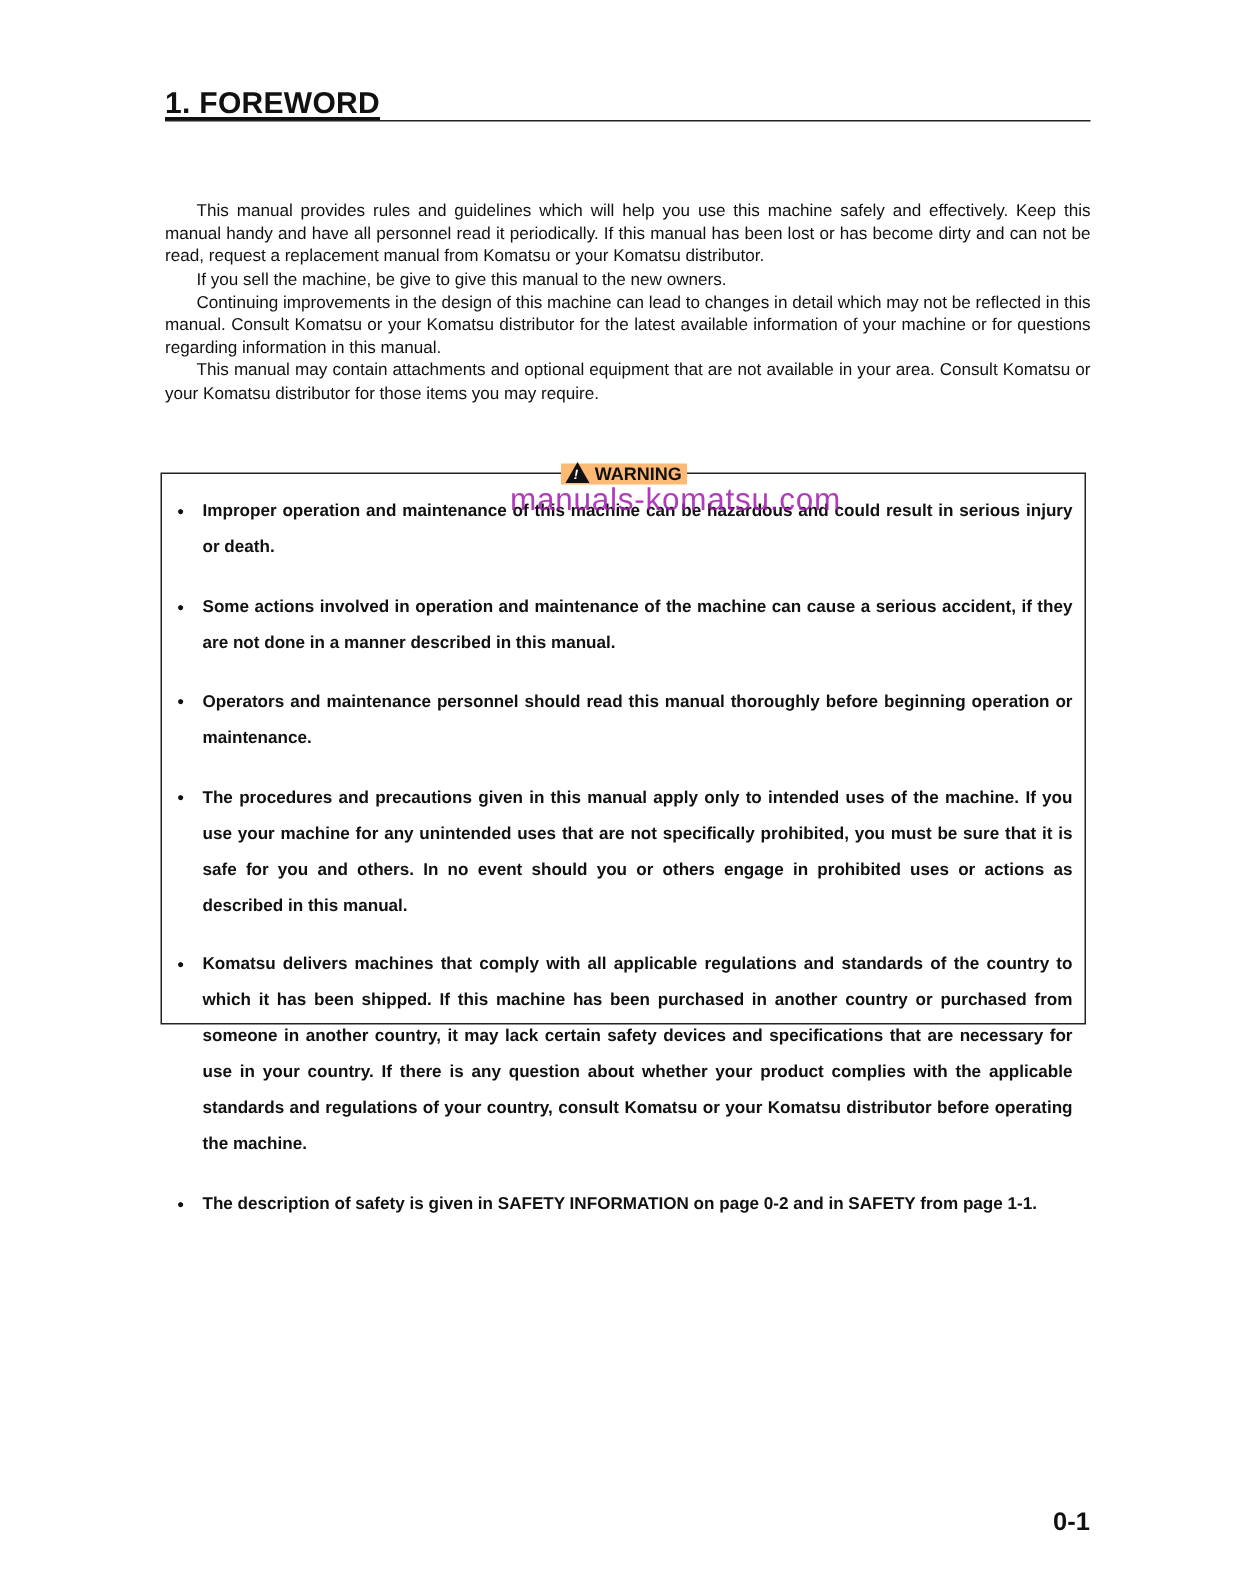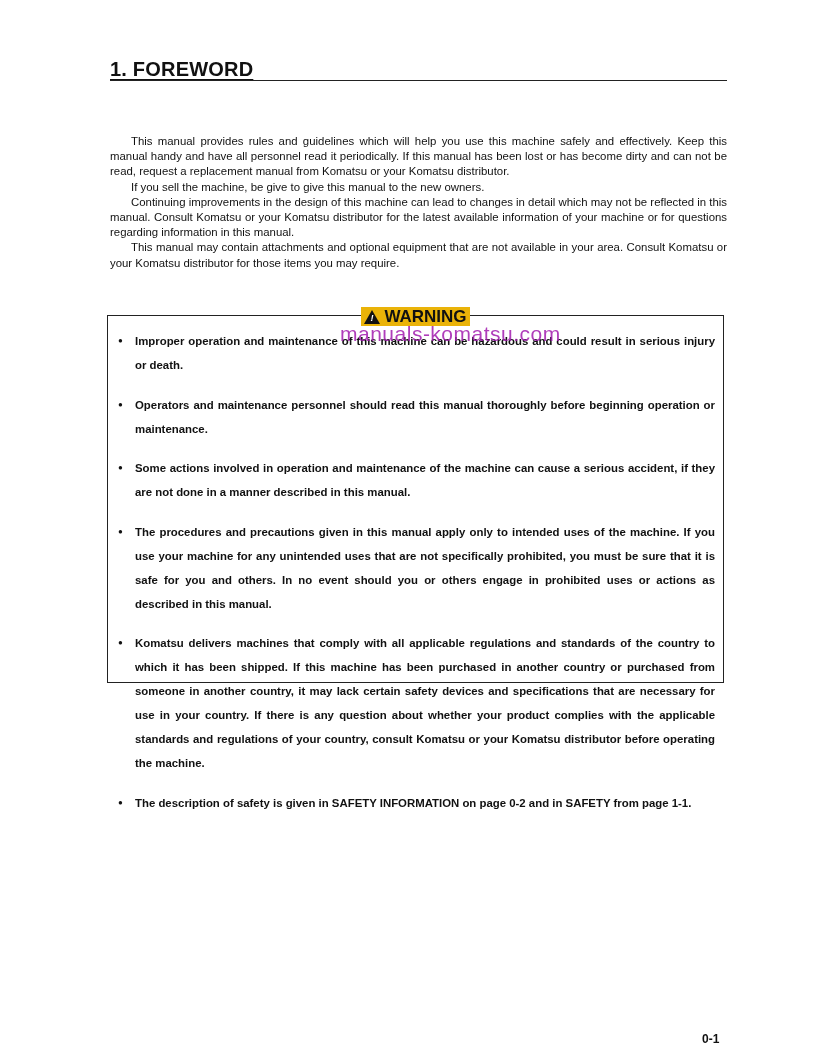--- a/index.html
+++ b/index.html
@@ -7,33 +7,33 @@
          font-family:"Liberation Sans", "DejaVu Sans", sans-serif; color:#111; }
   .title { position:absolute; left:110px; top:58px; font-size:20px; font-weight:bold;
            letter-spacing:0.2px; text-decoration:underline; text-underline-offset:3px; }
   .rule { position:absolute; left:110px; top:80px; width:617px; height:1px; background:#222; }
   .intro { position:absolute; left:110px; top:134px; width:617px; font-size:11.4px;
            line-height:15.2px; text-align:justify; }
   .intro p { margin:0; text-indent:21px; }
   .warn-box { position:absolute; left:107px; top:315px; width:615px; height:366px;
               border:1px solid #222; }
   .warn-head { position:absolute; top:-9px; left:0; right:0; text-align:center; }
-  .warn-head span { background:#eab308; padding:0 3px; font-size:17px; font-weight:bold;text-align:right; }
+  .warn-head span { background:#fdba74; padding:0 3px; font-size:12px; font-weight:bold;text-align:right; }
   .warn-icon { display:inline-block; width:0; height:0; border-left:8px solid transparent;
                border-right:8px solid transparent; border-bottom:14px solid #111;
                vertical-align:-2px; margin-right:4px; position:relative; }
   .warn-icon::after { content:"!"; position:absolute; left:-2px; top:3px; color:#fff;
                       font-size:9px; font-weight:bold; }
   .bullets { position:absolute; left:10px; top:13px; width:597px; }
   .item { position:relative; padding-left:17px; font-size:11.4px; font-weight:bold;
           line-height:24px; text-align:justify; margin-bottom:15.5px; }
   .item::before { content:"\25CF"; position:absolute; left:0; top:0; font-size:8px; }
   .watermark { position:absolute; left:340px; top:322px; font-size:21px; color:#a21caf;
                letter-spacing:0.5px; opacity:0.85; }
-  .pageno { position:absolute; left:702px; top:1032px; font-size:12px; font-weight:bold; }
+  .pageno { position:absolute; left:702px; top:1005px; font-size:17px; font-weight:bold; }
 </style>
 </head>
 <body>
 
 <div class="title">1. FOREWORD</div>
 <div class="rule"></div>
 
 <div class="intro">
   <p>This manual provides rules and guidelines which will help you use this machine safely and effectively. Keep this manual handy and have all personnel read it periodically. If this manual has been lost or has become dirty and can not be read, request a replacement manual from Komatsu or your Komatsu distributor.</p>
   <p>If you sell the machine, be give to give this manual to the new owners.</p>
@@ -42,22 +42,22 @@
 </div>
 
 <div class="warn-box">
   <div class="warn-head">
     <span>
       <i class="warn-icon"></i><b>WARNING</b>
     </span>
   </div>
   <div class="bullets">
     <div class="item">Improper operation and maintenance of this machine can be hazardous and could result in serious injury or death.</div>
+    <div class="item">Some actions involved in operation and maintenance of the machine can cause a serious accident, if they are not done in a manner described in this manual.</div>
     <div class="item">Operators and maintenance personnel should read this manual thoroughly before beginning operation or maintenance.</div>
-    <div class="item">Some actions involved in operation and maintenance of the machine can cause a serious accident, if they are not done in a manner described in this manual.</div>
     <div class="item">The procedures and precautions given in this manual apply only to intended uses of the machine. If you use your machine for any unintended uses that are not specifically prohibited, you must be sure that it is safe for you and others. In no event should you or others engage in prohibited uses or actions as described in this manual.</div>
     <div class="item">Komatsu delivers machines that comply with all applicable regulations and standards of the country to which it has been shipped. If this machine has been purchased in another country or purchased from someone in another country, it may lack certain safety devices and specifications that are necessary for use in your country. If there is any question about whether your product complies with the applicable standards and regulations of your country, consult Komatsu or your Komatsu distributor before operating the machine.</div>
     <div class="item">The description of safety is given in SAFETY INFORMATION on page 0-2 and in SAFETY from page 1-1.</div>
   </div>
 </div>
 
 <div class="watermark">manuals-komatsu.com</div>
 
 <div class="pageno">0-1</div>
 

